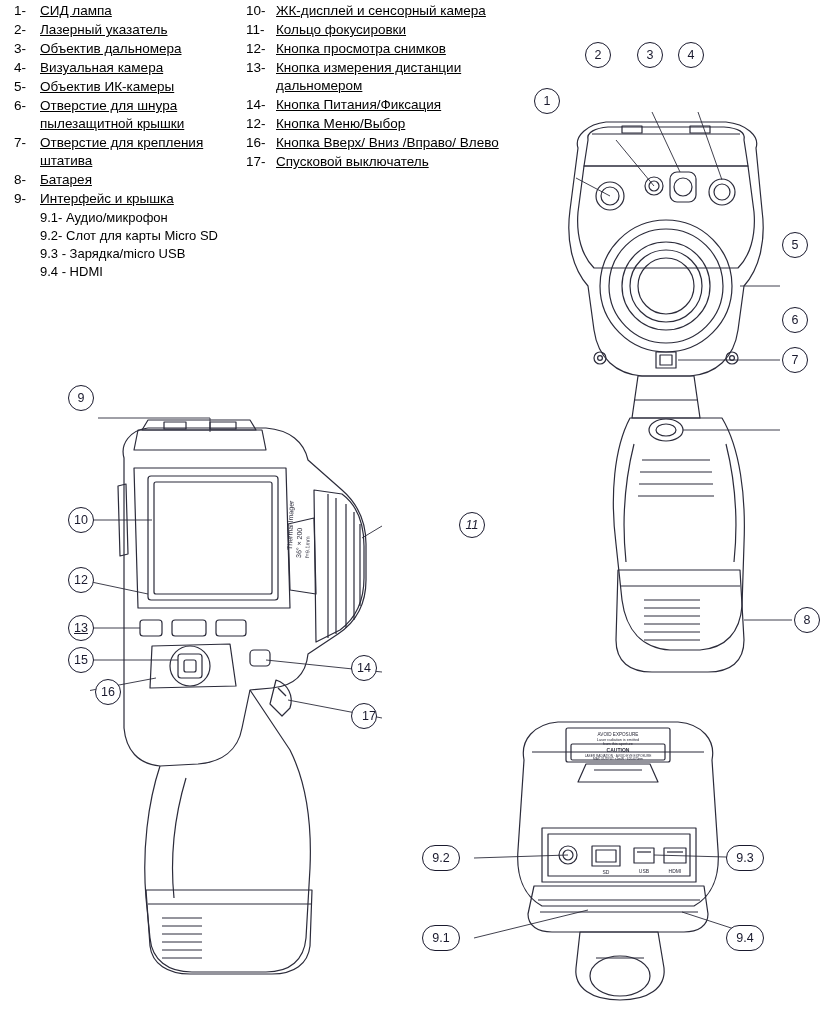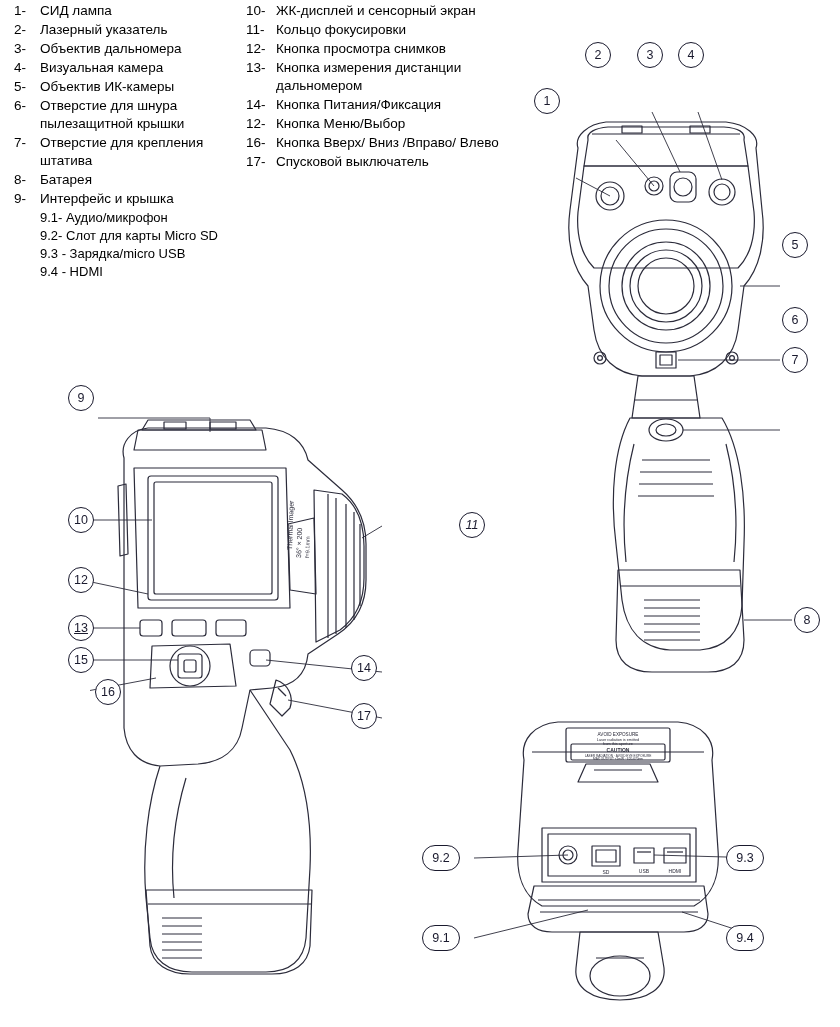--- a/index.html
+++ b/index.html
@@ -29,21 +29,21 @@
     margin-bottom:1px;
     align-items:flex-start;
   }
   .num{
     flex:0 0 auto;
     width:26px;
     text-align:left;
     white-space:nowrap;
   }
   .num.wide{width:30px;}
-  .txt{flex:1 1 auto;}
+  .txt{flex:1 1 auto;text-decoration:underline;}
   .sub{
     margin-left:26px;
     font-size:13px;
     line-height:17px;
     margin-bottom:1px;
   }
   .callout{
     position:absolute;
     width:26px;height:26px;
     border:1.3px solid #1a1a2e;
@@ -105,21 +105,21 @@
 
     <div class="sub">9.1- Аудио/микрофон</div>
     <div class="sub">9.2- Слот для карты Micro SD</div>
     <div class="sub">9.3 - Зарядка/micro USB</div>
     <div class="sub">9.4 - HDMI</div>
   </div>
 
   <div class="col col-right">
     <div class="item">
       <span class="num wide">10-</span>
-      <span class="txt">ЖК-дисплей и сенсорный экран</span>
+      <span class="txt">ЖК-дисплей и сенсорный камера</span>
     </div>
     <div class="item">
       <span class="num wide">11-</span>
       <span class="txt">Кольцо фокусировки</span>
     </div>
     <div class="item">
       <span class="num wide">12-</span>
       <span class="txt">Кнопка просмотра снимков</span>
     </div>
     <div class="item">
@@ -353,21 +353,21 @@
   </div>
 <div class="callout" style="left:351px;top:655px;">
     <span>14</span>
   </div>
 <div class="callout" style="left:68px;top:647px;">
     <span>15</span>
   </div>
 <div class="callout" style="left:68px;top:679px;margin-left:27px;">
     <span>16</span>
   </div>
-<div class="callout" style="left:351px;top:703px;">
+<div class="callout" style="left:351px;top:703px;justify-content:flex-end;">
     <span>17</span>
   </div>
 
 <svg class="dev" style="left:468px;top:700px;" width="300" height="320" viewBox="0 0 300 320">
   <g fill="none" stroke="#2b2b3a" stroke-width="1.2" stroke-linejoin="round">
 
     <path d="M56 60 C52 40 66 24 90 22 L210 22 C234 24 248 40 244 60
              L250 150 C252 176 244 196 226 206 L74 206
              C56 196 48 176 50 150 Z"></path>
     <path d="M64 52 L236 52"></path>

